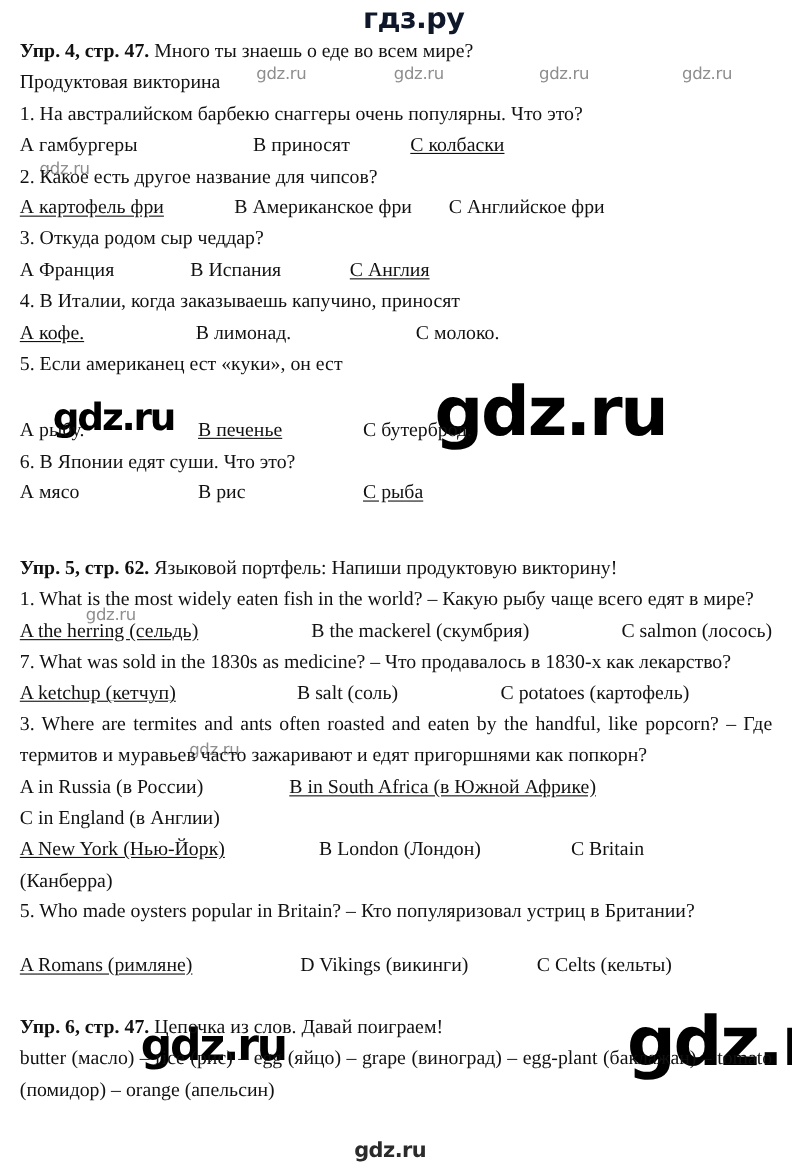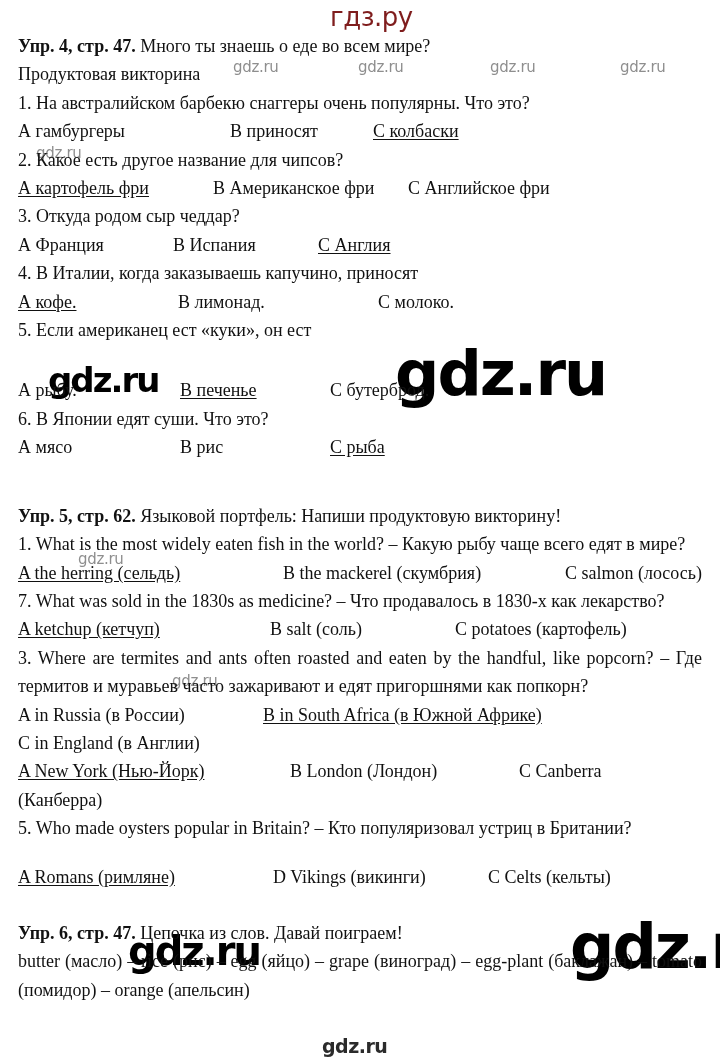--- a/index.html
+++ b/index.html
@@ -32,23 +32,23 @@
     font-family: "DejaVu Sans", "Liberation Sans", sans-serif;
     font-weight: 700;
     color: #000000;
     white-space: nowrap;
     letter-spacing: -2px;
     user-select: none;
   }
   .wm-logo {
     position: absolute;
     font-family: "DejaVu Sans", "Liberation Sans", sans-serif;
-    font-weight: 400;
+    font-weight: 700;
     font-size: 26px;
-    color: #7f1d1d;
+    color: #0f172a;
     letter-spacing: -0.5px;
     white-space: nowrap;
     user-select: none;
   }
   .wm-foot {
     position: absolute;
     font-family: "DejaVu Sans", "Liberation Sans", sans-serif;
     font-weight: 700;
     font-size: 19px;
     color: #2b2b2b;
@@ -162,21 +162,21 @@
       <u class="ans c1" style="display:inline-block; width:252px;">A ketchup (кетчуп)</u><span class="c2" style="width:185px;">B salt (соль)</span><span class="c3">C potatoes (картофель)</span>
     </div>
 
     <div class="line just">3. Where are termites and ants often roasted and eaten by the handful, like popcorn? – Где термитов и муравьев часто зажаривают и едят пригоршнями как попкорн?</div>
     <div class="line cols">
       <span class="c1" style="width:245px;">A in Russia  (в России)</span><u class="ans c2">B in South Africa (в Южной Африке)</u>
     </div>
     <div class="line">C in England (в Англии)</div>
 
     <div class="line cols">
-      <u class="ans c1" style="display:inline-block; width:272px;">A New York (Нью-Йорк)</u><span class="c2" style="width:229px;">B London (Лондон)</span><span class="c3">C Canberra</span>
+      <u class="ans c1" style="display:inline-block; width:272px;">A New York (Нью-Йорк)</u><span class="c2" style="width:229px;">B London (Лондон)</span><span class="c3">C Britain</span>
     </div>
     <div class="line">(Канберра)</div>
 
     <div class="line just">5. Who made oysters popular in Britain? – Кто популяризовал устриц в Британии?</div>
     <div class="line cols">
       <u class="ans c1" style="display:inline-block; width:255px;margin-top:20px;">A Romans (римляне)</u><span class="c2" style="width:215px;">D Vikings (викинги)</span><span class="c3">C Celts (кельты)</span>
     </div>
 
     <div class="spacer"></div>
 

